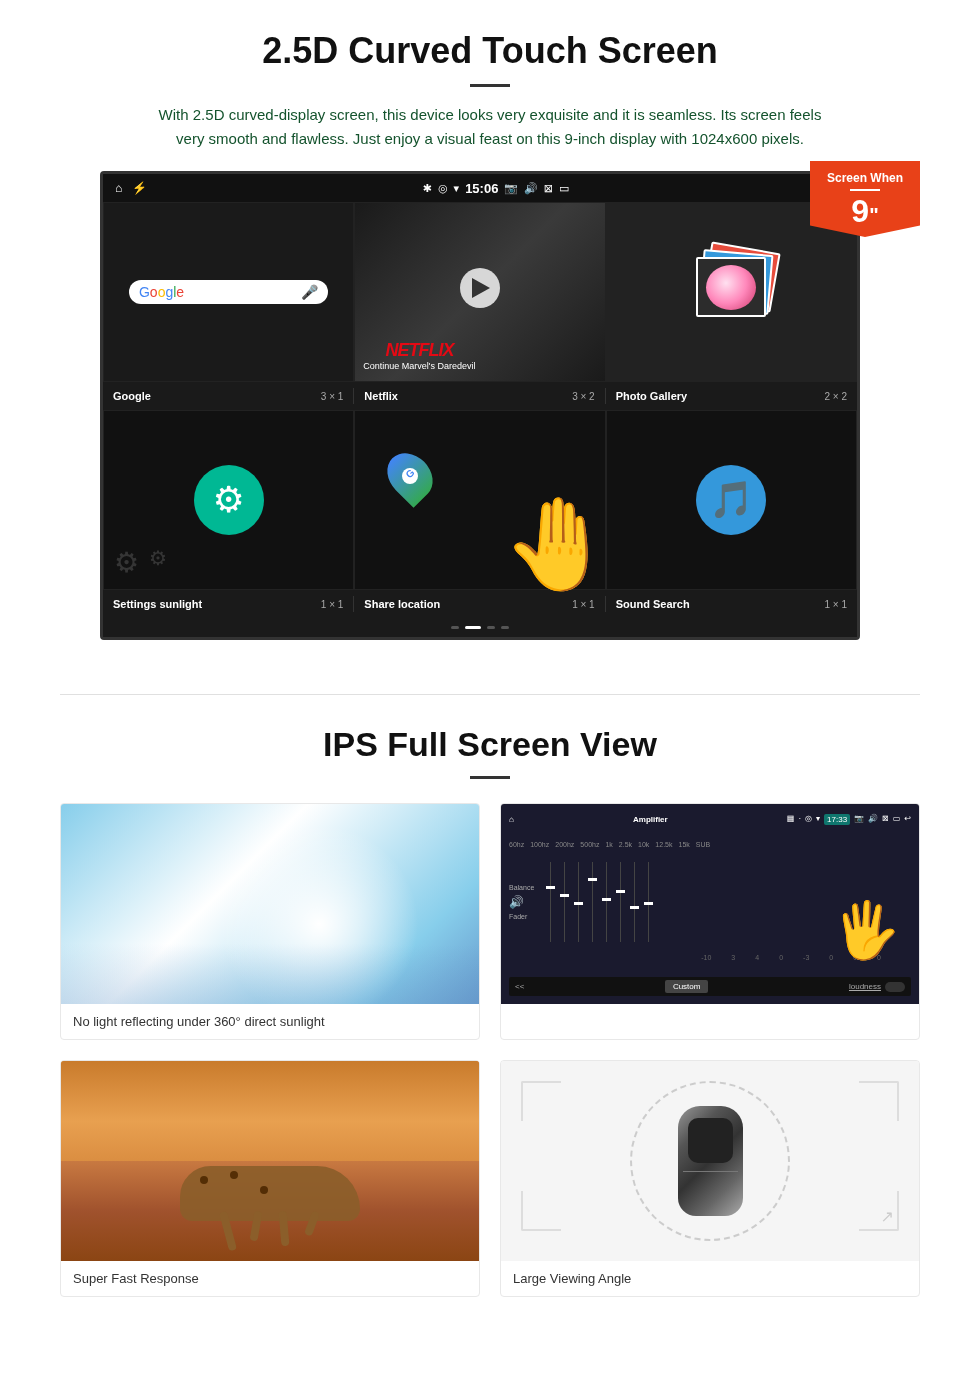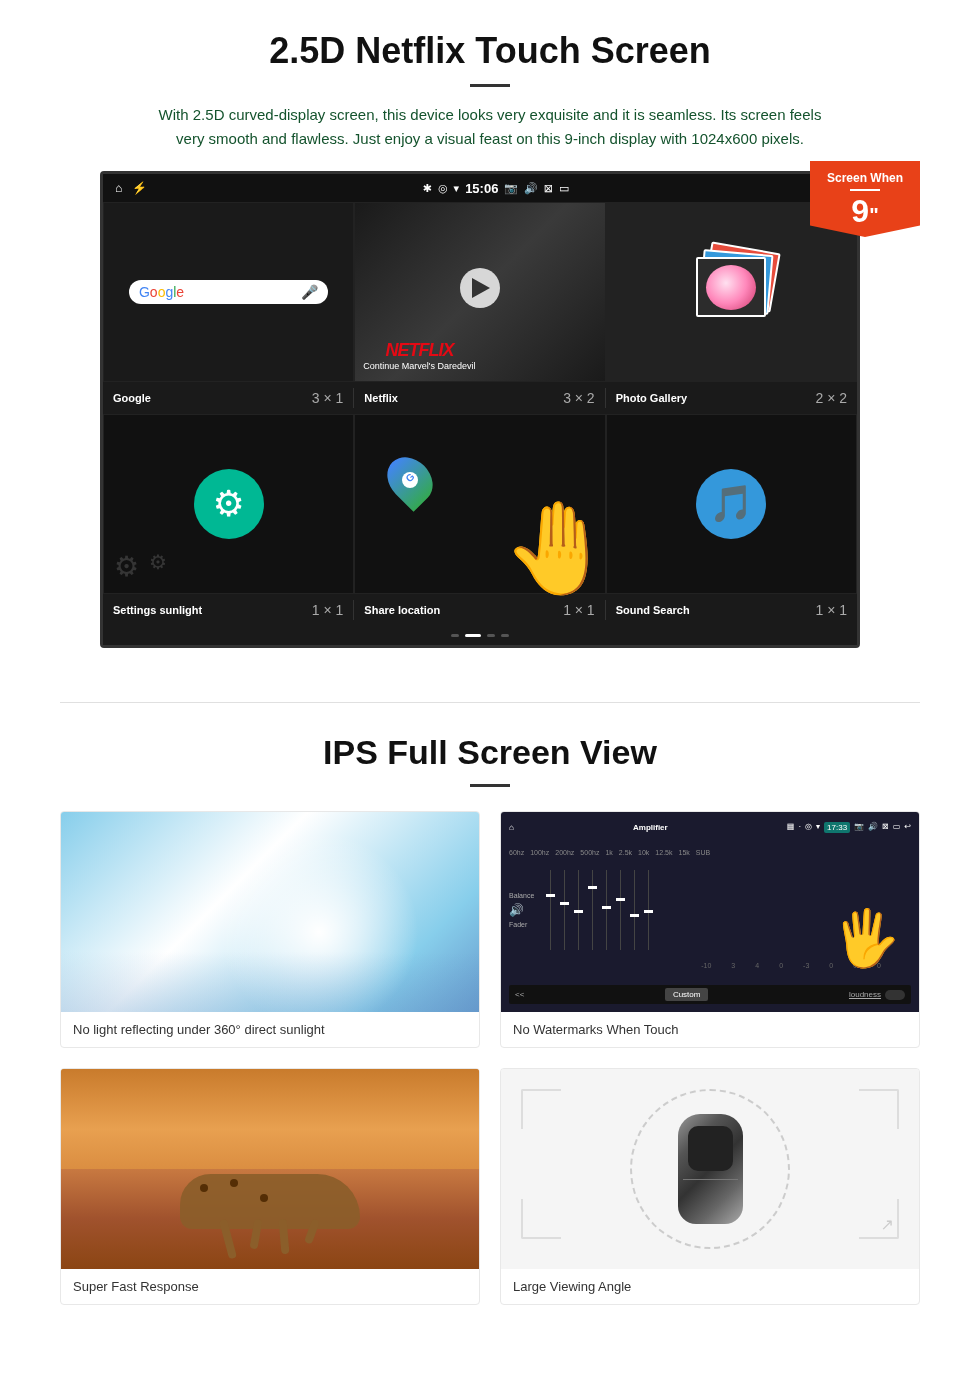--- a/index.html
+++ b/index.html
@@ -138,21 +138,21 @@
       display: flex;
       align-items: center;
       justify-content: space-between;
       padding: 2px 10px;
       color: white;
       font-size: 11px;
       border-right: 1px solid #333;
     }
     .cell-label:last-child { border-right: none; }
     .cell-label-name { font-weight: bold; }
-    .cell-label-size { color: #aaa; font-size: 14px; }
+    .cell-label-size { color: #aaa; font-size: 10px; }
 
     
     .google-search-bar {
       background: white;
       border-radius: 20px;
       display: flex;
       align-items: center;
       width: 80%;
       padding: 4px 10px;
       justify-content: space-between;
@@ -347,21 +347,21 @@
     .feature-caption {
       padding: 10px 12px;
       font-size: 13px;
       color: #333;
     }
   </style>
 </head>
 <body>
 
 <div class="section1">
-  <h1>2.5D Netflix Touch Screen</h1>
+  <h1>2.5D Curved Touch Screen</h1>
   <div class="title-underline"></div>
   <p>With 2.5D curved-display screen, this device looks very exquisite and it is seamless. Its screen feels very smooth and flawless. Just enjoy a visual feast on this 9-inch display with 1024x600 pixels.</p>
 
   <div class="screen-wrapper">
     
     <div class="screen-badge">
       <div class="badge-title">Screen When</div>
       <div class="badge-line"></div>
       <div class="badge-size">
         <span>9</span><span class="badge-inch">"</span>
@@ -621,21 +621,20 @@
           <div style="display:flex;align-items:center;gap:4px;color:#aaa;font-size:8px;">
             <span>&lt;&lt;</span>
           </div>
           <div style="background:#444;color:white;font-size:8px;padding:2px 8px;border-radius:2px;">Custom</div>
           <div style="display:flex;align-items:center;gap:4px;color:#aaa;font-size:8px;text-decoration:underline;">
             <span>loudness</span>
             <div style="width:20px;height:10px;background:#333;border-radius:5px;"></div>
           </div>
         </div>
       </div>
-      <div class="feature-caption">No Watermarks When Touch</div>
     </div>
 
     <div class="feature-item">
       <div class="feature-img img-cheetah" style="position:relative;overflow:hidden;">
 
         <div style="position:absolute;top:0;left:0;right:0;height:60%;background:linear-gradient(to bottom, #c97b2c, #e8a050, #d4853a);"></div>
 
         <div style="position:absolute;bottom:0;left:0;right:0;height:50%;background:linear-gradient(to top, #8b4513, #a0522d, #c87941);"></div>
 
         <div style="position:absolute;bottom:40px;left:50%;transform:translateX(-50%);width:180px;height:55px;background:#8b5e2a;border-radius:50px 70px 20px 20px;opacity:0.9;">

